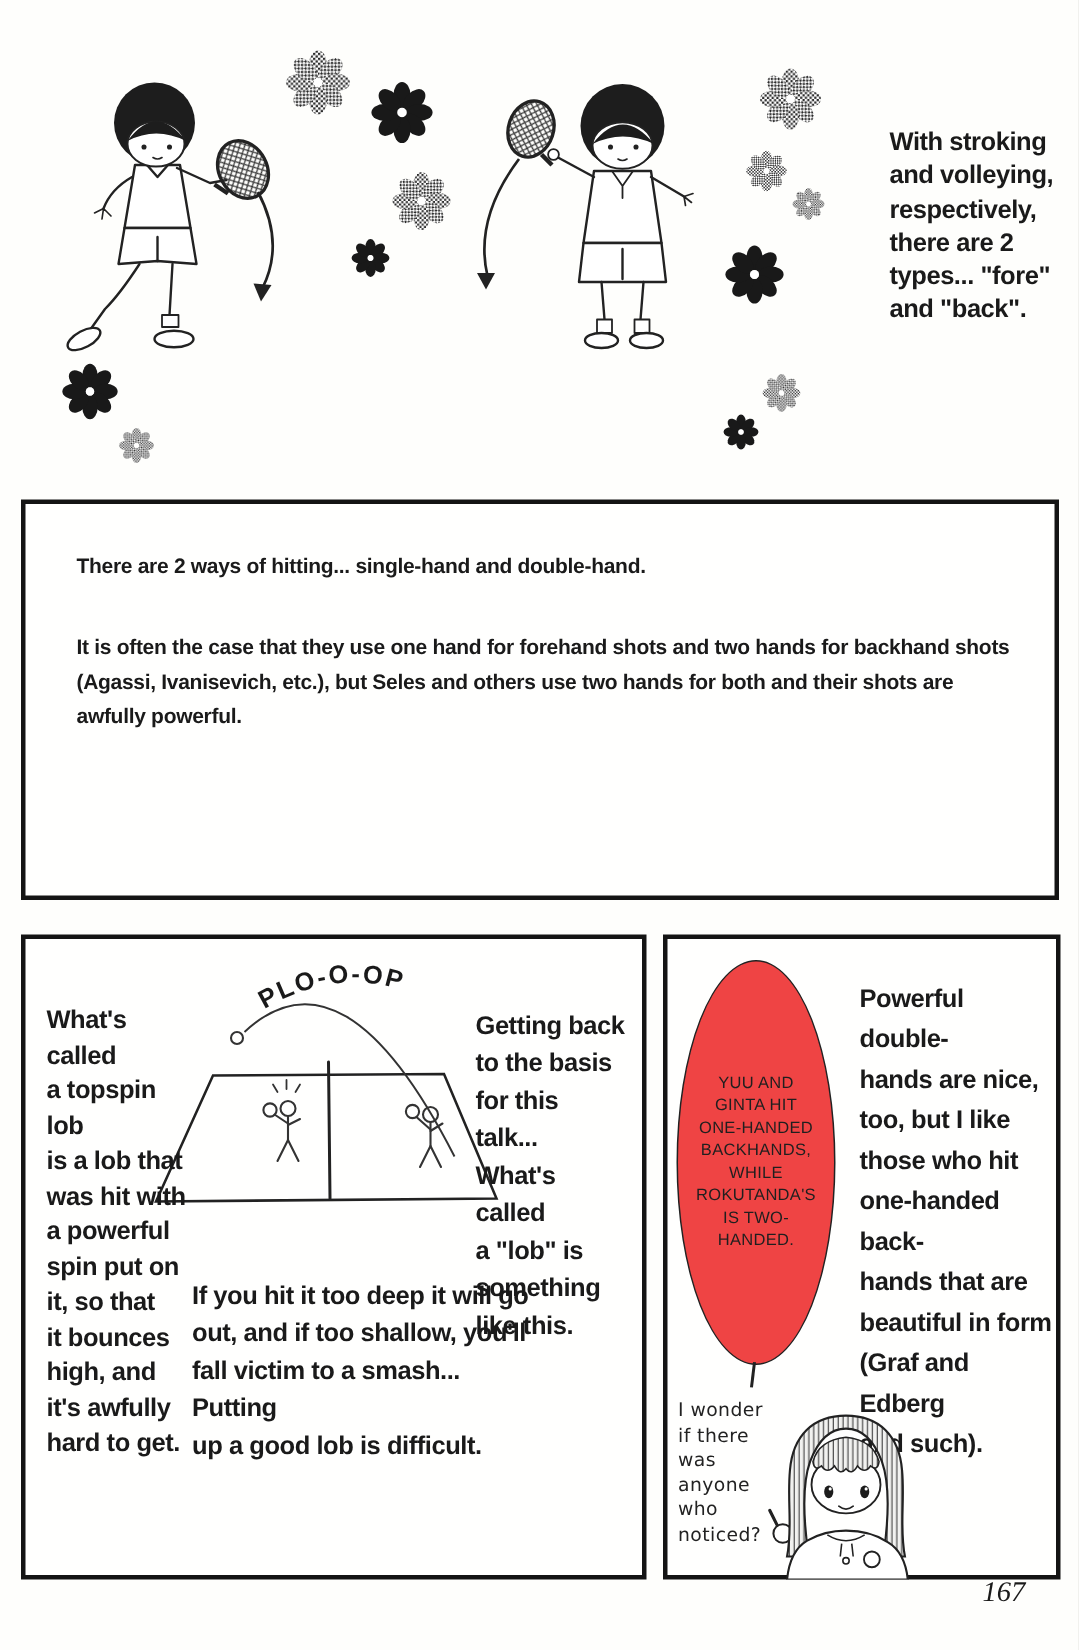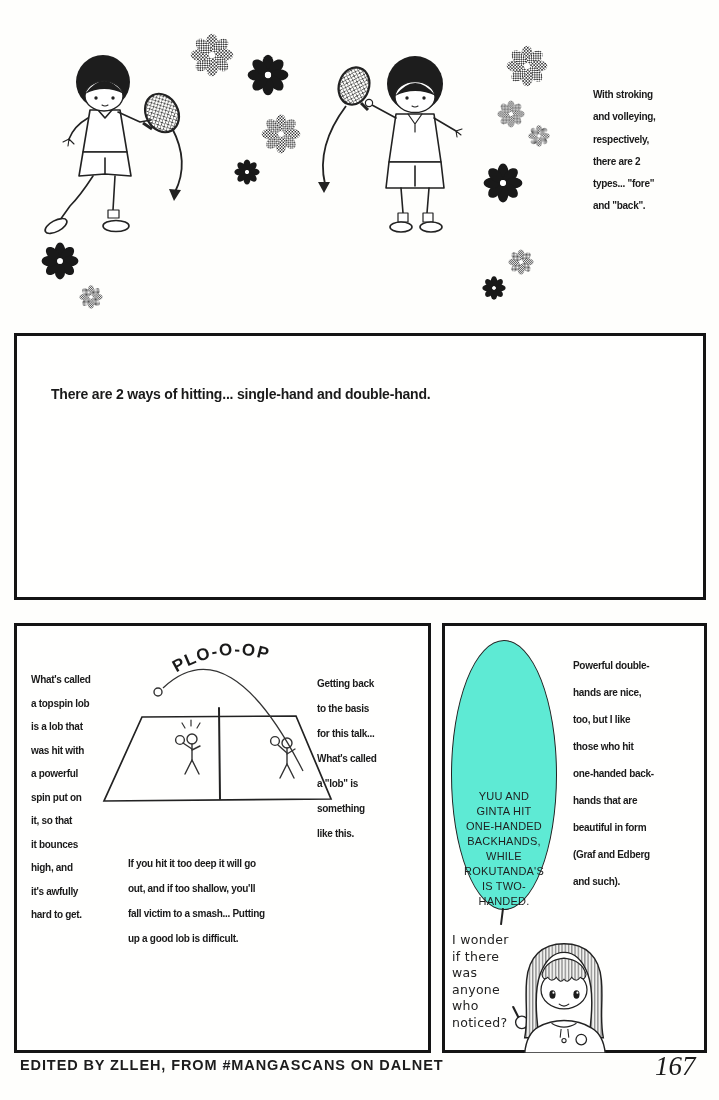--- a/index.html
+++ b/index.html
@@ -1,55 +1,55 @@
 <!DOCTYPE html>
 <html><head>
 <meta charset="utf-8">
 <style>
   html,body{margin:0;padding:0;background:#e8e8e4;}
   .page{position:relative;width:719px;height:1100px;background:#fefefc;overflow:hidden;
         font-family:"Liberation Sans",sans-serif;color:#1a1a1a;margin:0 auto;}
   .abs{position:absolute;}
-  .cap{font-weight:bold;font-size:10px;line-height:24px;letter-spacing:-0.3px;
+  .cap{font-weight:bold;font-size:17px;line-height:24px;letter-spacing:-0.3px;
        white-space:pre-line;color:#1a1a1a;}
   .panel{position:absolute;border:3px solid #141414;background:#fffffe;box-sizing:border-box;}
   
   .top-art{left:0;top:0;width:719px;height:333px;}
   .cap-backhand{left:131px;top:197px;width:140px;}
   .cap-forehand{left:301px;top:221px;width:180px;line-height:24px;}
   .cap-types{left:593px;top:84px;width:115px;line-height:22.3px;}
   
   .info-box{left:14px;top:333px;width:692px;height:267px;}
-  .info-inner{padding:47px 8px 0 34px;}
+  .info-inner{padding:30px 8px 0 34px;}
   .para{font-weight:bold;font-size:14px;line-height:23px;letter-spacing:-0.2px;
         white-space:pre-line;margin:0 0 31px 0;}
   
   .lob-panel{left:14px;top:623px;width:417px;height:430px;}
   .cap-topspin{left:14px;top:42px;width:100px;line-height:23.5px;}
   .court-svg{left:62px;top:10px;width:350px;height:200px;}
   .cap-getting{left:300px;top:28px;width:100px;line-height:25px;margin-top:17px;}
   .cap-difficulty{left:111px;top:225px;width:230px;line-height:25px;}
   
   .bh-panel{left:442px;top:623px;width:265px;height:430px;}
   .balloon{position:absolute;left:6px;top:14px;width:104px;height:268px;
-           border:1.6px solid #222;border-radius:50%;background:#5eead4;
-           display:flex;align-items:flex-end;justify-content:center;}
+           border:1.6px solid #222;border-radius:50%;background:#ef4444;
+           display:flex;align-items:center;justify-content:center;}
   .balloon::after{content:"";position:absolute;left:49px;bottom:-16px;width:2px;height:17px;
                   background:#222;transform:rotate(7deg);}
   .balloon-text{font-size:11px;line-height:15px;text-align:center;letter-spacing:0.2px;
                 white-space:pre-line;color:#1f1f1f;}
   .cap-powerful{left:128px;top:26px;width:133px;line-height:27px;}
   .note-hand{left:7px;top:306px;width:80px;font-family:"DejaVu Sans",sans-serif;
              font-weight:normal;font-size:12.5px;line-height:16.5px;letter-spacing:0.3px;
              white-space:pre-line;color:#222;}
   .girl-svg{left:44px;top:312px;width:150px;height:115px;}
   
   .credit{left:20px;top:1057px;font-weight:bold;font-size:14.5px;letter-spacing:0.9px;color:#1c1c1c;}
   .pageno{left:655px;top:1051px;font-family:"Liberation Serif",serif;font-style:italic;
-          font-size:27px;color:#1a1a1a;}
+          font-size:19px;color:#1a1a1a;}
 </style>
 </head>
 <body>
 
 <div class="page">
 
   <svg class="abs top-art" viewBox="0 0 719 333" xmlns="http://www.w3.org/2000/svg">
     <defs>
       <pattern id="halftone" width="3" height="3" patternUnits="userSpaceOnUse">
         <rect width="3" height="3" fill="#ffffff"></rect>
@@ -156,20 +156,23 @@
   <div class="abs cap cap-types">With stroking
 and volleying,
 respectively,
 there are 2
 types... "fore"
 and "back".</div>
 
   <div class="panel info-box">
     <div class="info-inner">
       <p class="para">There are 2 ways of hitting... single-hand and double-hand.</p>
+      <p class="para">It is often the case that they use one hand for forehand shots and two hands for backhand shots
+(Agassi, Ivanisevich, etc.), but Seles and others use two hands for both and their shots are
+awfully powerful.</p>
     </div>
   </div>
 
   <div class="panel lob-panel">
     <svg class="abs court-svg" viewBox="0 0 350 200" xmlns="http://www.w3.org/2000/svg">
       <defs>
         <path id="sfxpath" d="M 92,40 Q 160,-4 228,44" fill="none"></path>
       </defs>
 
       <g stroke="#222" stroke-width="1.7" fill="none" stroke-linecap="round">
@@ -282,16 +285,15 @@
       <path d="M70,69 Q75,73 80,69" fill="none" stroke="#222" stroke-width="1.2" stroke-linecap="round"></path>
 
       <path d="M34,120 Q36,100 48,93 Q60,86 75,86 Q92,86 104,94 Q116,101 118,120 Z" fill="#fff" stroke="#222" stroke-width="1.5"></path>
       <path d="M62,89 Q75,97 88,89" fill="none" stroke="#222" stroke-width="1.1"></path>
       <path d="M72,95 L71,104 M79,95 L80,104" stroke="#222" stroke-width="1.1"></path>
       <circle cx="75" cy="107" r="2.2" fill="none" stroke="#222" stroke-width="1.1"></circle>
       <circle cx="93" cy="106" r="5.5" fill="#fff" stroke="#222" stroke-width="1.3"></circle>
     </svg>
   </div>
 
-  <div class="abs credit">EDITED BY ZLLEH, FROM #MANGASCANS ON DALNET</div>
   <div class="abs pageno">167</div>
 
 </div>
 
 </body></html>

